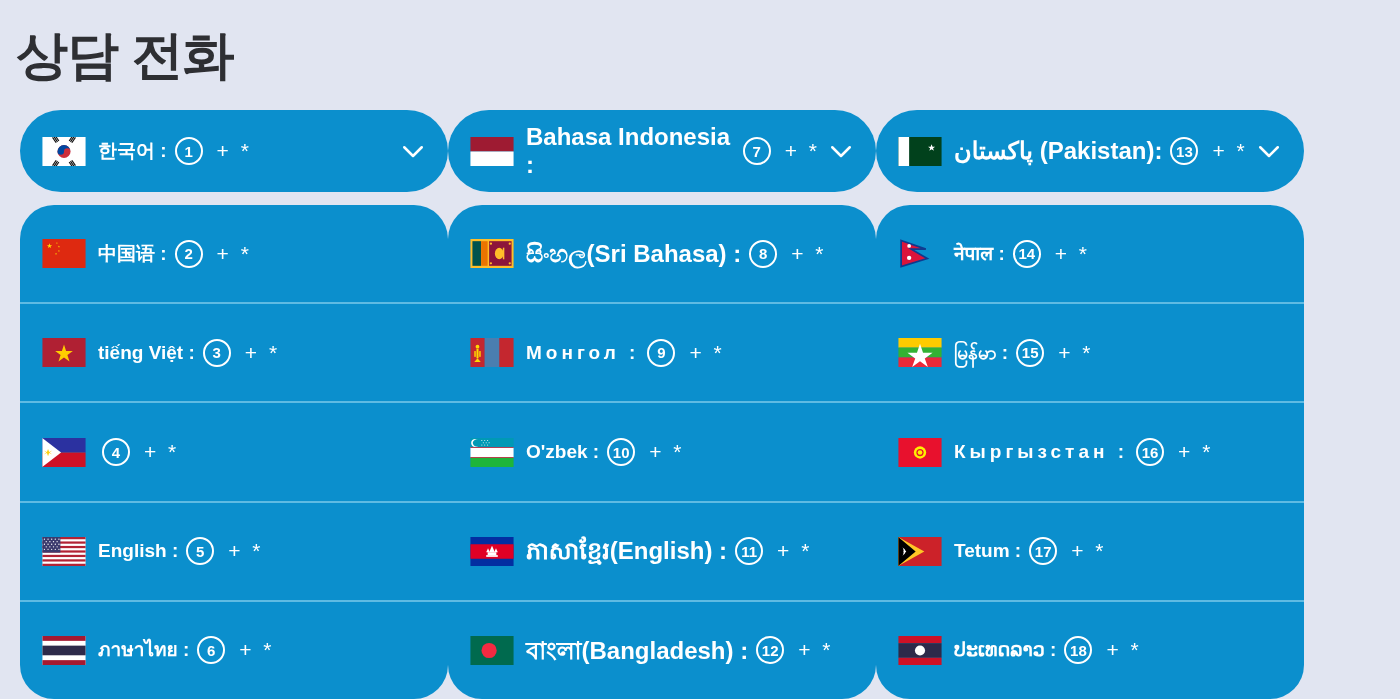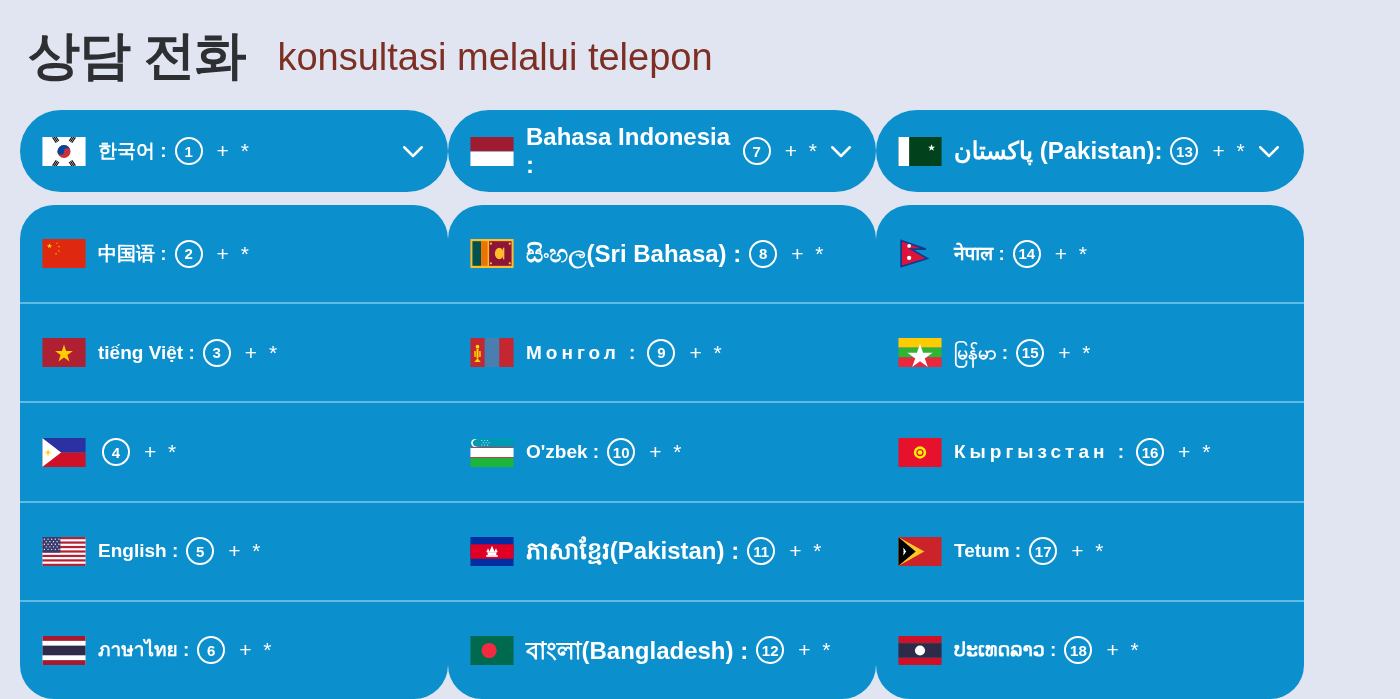--- a/index.html
+++ b/index.html
@@ -19,21 +19,21 @@
   
   #header {
     position: absolute;
     left: 0; top: 0;
     width: 1400px;
     height: 110px;
     display: flex;
     align-items: center;
   }
   #title-ko {
-    margin-left: 28px;
+    margin-left: 16px;
     font-size: 52px;
     font-weight: 700;
     color: #2e2f33;
     letter-spacing: -1px;
     line-height: 1;
     white-space: nowrap;
   }
   #title-id {
     margin-left: 32px;
     font-size: 38px;
@@ -147,21 +147,20 @@
     margin-left: 10px;
     white-space: nowrap;
     letter-spacing: 3px;
   }
 </style>
 </head>
 <body>
 
 <div id="header">
   <div id="title-ko">상담 전화</div>
-  <div id="title-id">konsultasi melalui telepon</div>
 </div>
 
 <div id="columns">
     <div class="column">
       <div class="col-header">
         <div class="entry">
           <svg class="flag " viewBox="0 0 60 40">
             <use href="#f-kr"></use>
           </svg>
           <span class="lang">한국어 :</span>
@@ -267,21 +266,21 @@
             <span class="lang">O'zbek :</span>
             <span class="num">10</span>
             <span class="plus">+ *</span>
           </div>
         </div>
         <div class="row">
           <div class="entry">
             <svg class="flag " viewBox="0 0 60 40">
               <use href="#f-kh"></use>
             </svg>
-            <span class="lang small">ភាសាខ្មែរ(Pakistan) :</span>
+            <span class="lang small">ភាសាខ្មែរ(English) :</span>
             <span class="num">11</span>
             <span class="plus">+ *</span>
           </div>
         </div>
         <div class="row">
           <div class="entry">
             <svg class="flag " viewBox="0 0 60 40">
               <use href="#f-bd"></use>
             </svg>
             <span class="lang small">বাংলা(Bangladesh) :</span>

